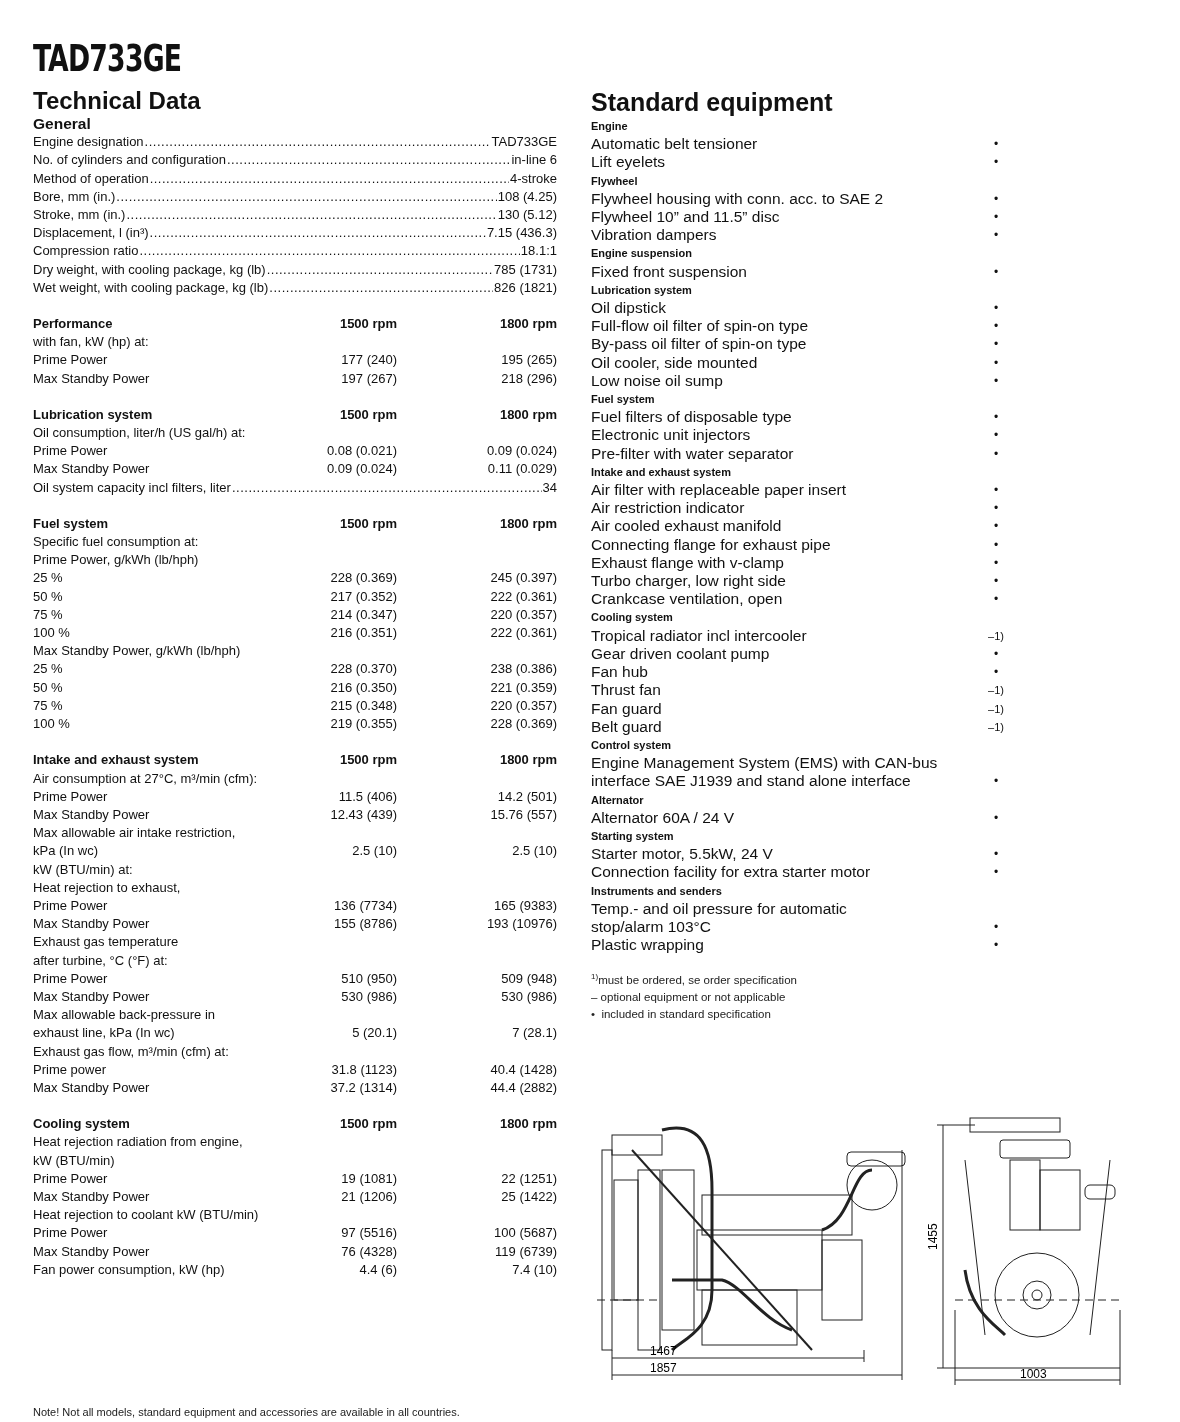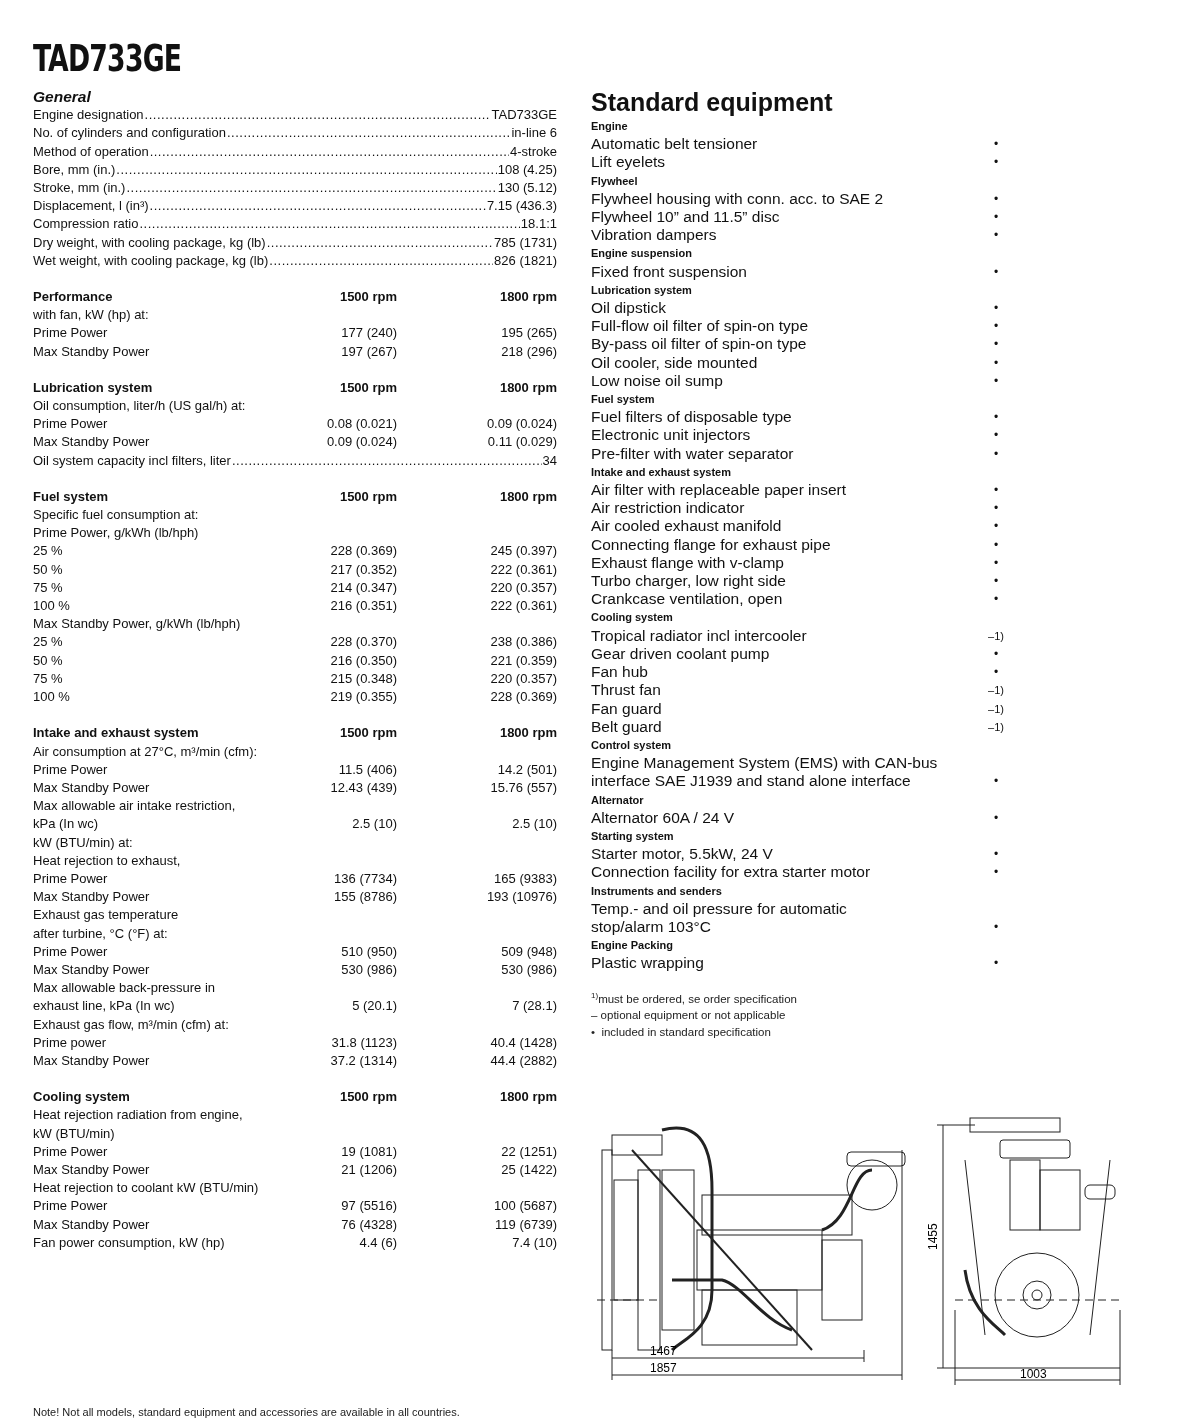--- a/index.html
+++ b/index.html
@@ -12,21 +12,21 @@
     position: absolute; left: 33px; top: 38px;
     font-family: "DejaVu Sans Condensed", "DejaVu Sans", sans-serif;
     font-weight: bold; font-size: 38px; letter-spacing: -1px;
     transform: scaleX(0.78); transform-origin: left top;
     line-height: 40px;
   }
   .col-left { position: absolute; left: 33px; top: 88px; width: 524px; }
   .col-right { position: absolute; left: 591px; top: 88px; width: 420px; }
   .h1 { font-weight: bold; font-size: 24px; line-height: 26px; margin: 0 0 1px 0; }
   .h1.right { font-size: 25px; line-height: 28px; }
-  .sec-head { font-weight: bold; font-size: 15.5px; line-height: 18.2px; font-style: italic; }
+  .sec-head { font-weight: bold; font-size: 15.5px; line-height: 18.2px; }
   .row { font-size: 13px; line-height: 18.2px; white-space: nowrap; }
   
   .leader { display: flex; align-items: baseline; }
   .leader .lbl { flex: 0 0 auto; }
   .leader .dots { flex: 1 1 auto; overflow: hidden; white-space: nowrap; margin: 0 1px; letter-spacing: 0.5px; }
   .leader .dots::before { content: "................................................................................................................................................................................................"; }
   .leader .val { flex: 0 0 auto; }
   
   .tri { display: grid; grid-template-columns: 1fr 100px 160px; }
   .tri .c2, .tri .c3 { text-align: right; }
@@ -41,20 +41,21 @@
   .legend sup { font-size: 8px; }
   .note { position: absolute; left: 33px; top: 1406px; font-size: 11px; color: #222; }
   .drawing { position: absolute; }
 </style>
 </head>
 <body>
 
 <div class="model-title">TAD733GE</div>
 
 <div class="col-left">
+  <div class="h1">Technical Data</div>
 
   <div>
     <div class="sec-head">General</div>
     <div id="general-rows">
         <div class="row leader">
           <span class="lbl">Engine designation</span>
           <span class="dots"></span>
           <span class="val">TAD733GE</span>
         </div>
         <div class="row leader">
@@ -505,21 +506,20 @@
       </div>
       <div class="eq-head">Instruments and senders</div>
       <div class="eq">
         <span>Temp.- and oil pressure for automatic</span>
         <span class="mark"></span>
       </div>
       <div class="eq">
         <span>stop/alarm 103°C</span>
         <span class="mark">•</span>
       </div>
-      <div class="eq-head">Engine Packing</div>
       <div class="eq">
         <span>Plastic wrapping</span>
         <span class="mark">•</span>
       </div>
     </div>
   <div class="legend">
     <div><sup>1)</sup><span>must be ordered, se order specification</span></div>
     <div>– optional equipment or not applicable</div>
     <div><span>•</span>&nbsp;&nbsp;<span>included in standard specification</span></div>
   </div>

